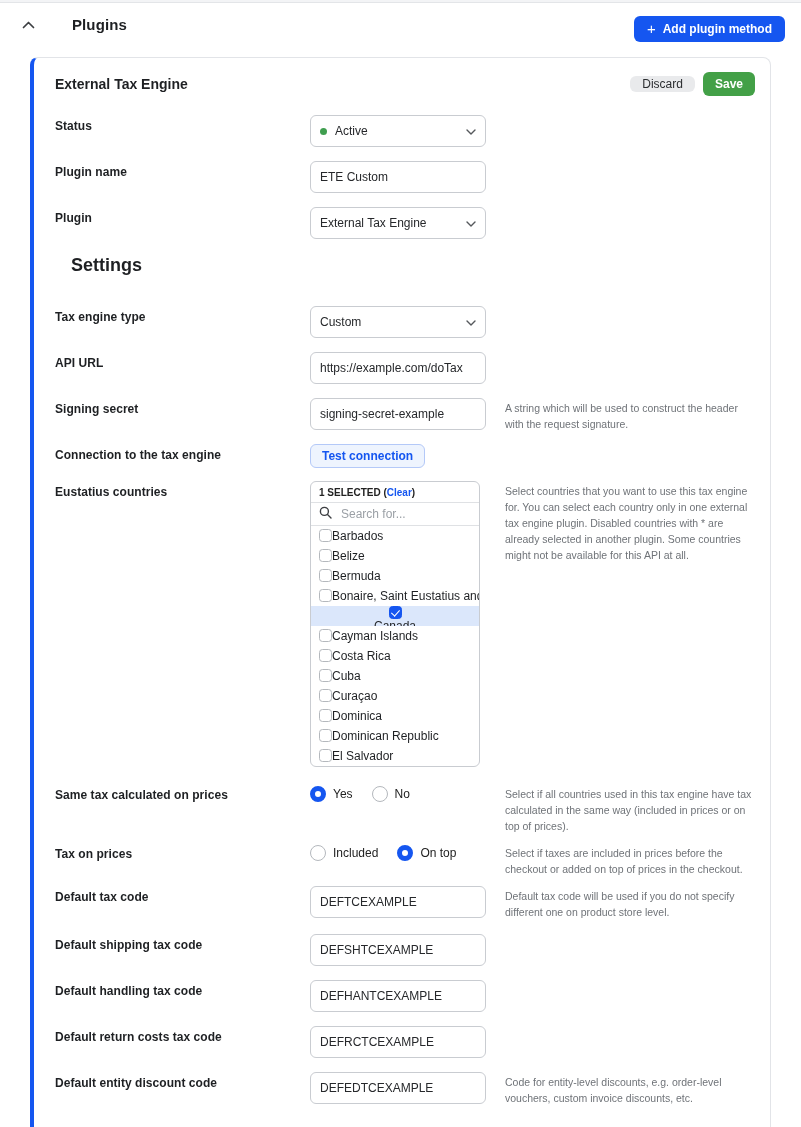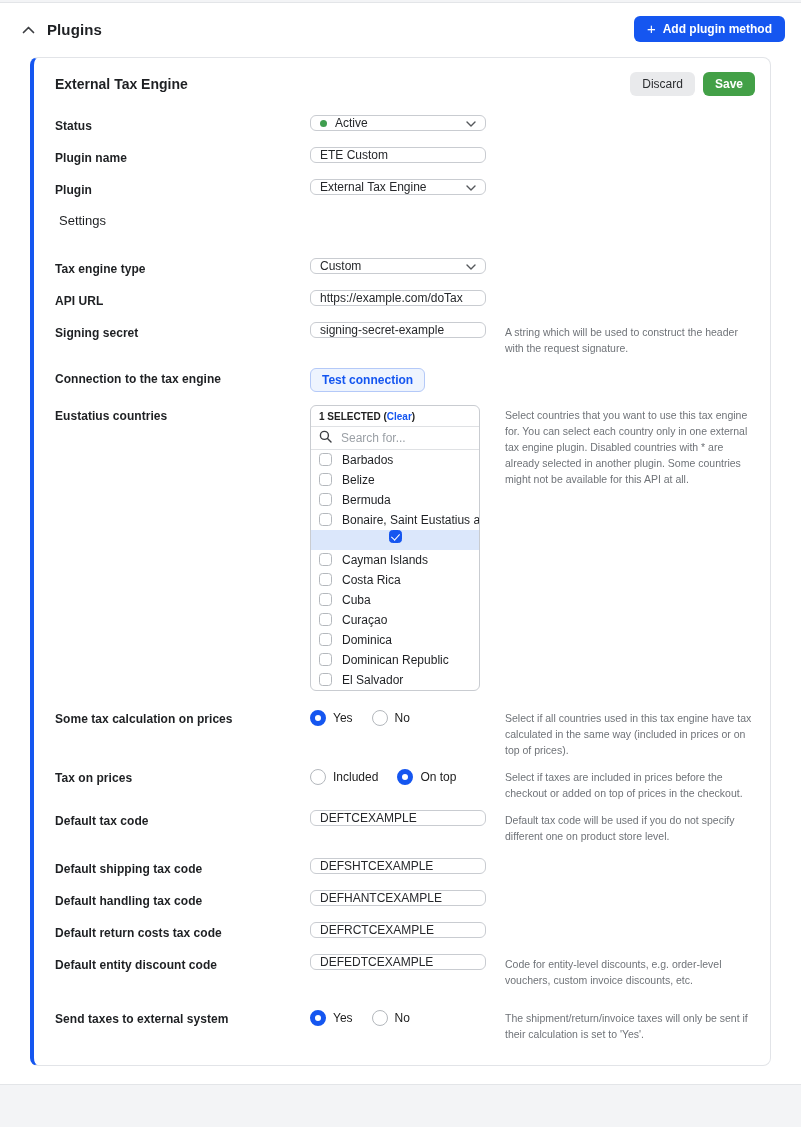--- a/index.html
+++ b/index.html
@@ -21,21 +21,21 @@
     -webkit-font-smoothing:antialiased;
   }
   .panel{
     background:#fff;
     border-top:1px solid #e3e5e8;
     border-bottom:1px solid #e3e5e8;
     padding-bottom:18px;
     margin-top:2px;
   }
   
-  .page-header{display:flex;align-items:center;padding:13px 16px 10px 20px;}
+  .page-header{display:flex;padding:13px 16px 10px 20px;gap:25px;}
   .chevron-btn{display:flex;align-items:center;justify-content:center;width:16px;height:16px;cursor:pointer;background:none;border:none;padding:0;}
   .page-title{font-size:15px;font-weight:700;margin-left:11px;letter-spacing:.1px;}
   .btn-add{
     margin-left:auto;display:inline-flex;align-items:center;gap:7px;
     background:var(--accent-blue);color:#fff;border:none;border-radius:6px;
     font-size:12px;font-weight:700;padding:6px 13px;height:26px;cursor:pointer;
     font-family:inherit;
   }
   .plus{font-size:15px;font-weight:400;line-height:1;margin-top:-1px;}
   
@@ -44,55 +44,55 @@
     background:#fff;
     border:1px solid #e2e4e8;
     border-left:4px solid var(--accent-blue);
     border-radius:8px;
     padding:14px 15px 20px 21px;
   }
   .card-header{display:flex;align-items:center;margin-bottom:19px;}
   .card-title{font-size:14px;font-weight:700;}
   .btn-discard{
     margin-left:auto;background:#e9eaec;border:none;border-radius:6px;
-    padding:0 12px;height:24px;font-size:12px;color:#2b2d30;cursor:pointer;font-family:inherit;
+    padding:0 12px;height:16px;font-size:12px;color:#2b2d30;cursor:pointer;font-family:inherit;
   }
   .btn-save{
     margin-left:8px;background:var(--save-green);border:none;border-radius:6px;
     padding:0 12px;height:24px;font-size:12px;font-weight:700;color:#fff;cursor:pointer;font-family:inherit;
   }
   
   .row{display:flex;align-items:flex-start;margin-bottom:14px;}
   .f-label{width:255px;flex:none;font-size:12px;font-weight:600;padding-top:4px;letter-spacing:.05px;}
   .control{width:176px;flex:none;}
   .helper{margin-left:19px;width:252px;font-size:10.5px;line-height:1.52;color:var(--helper);padding-top:3px;}
   .mb8{margin-bottom:8px;}  .mb11{margin-bottom:11px;}  .mb12{margin-bottom:20px;}
   .mb13{margin-bottom:13px;} .mb16{margin-bottom:16px;} .mb17{margin-bottom:17px;}
-  .section-heading{font-size:13px;font-weight:400;margin:4px 0 30px 4px;}
+  .section-heading{font-size:18px;font-weight:700;margin:4px 0 30px 16px;}
   
   .input,.select{
-    width:100%;height:16px;border:1px solid var(--border);border-radius:6px;
+    width:100%;height:32px;border:1px solid var(--border);border-radius:6px;
     background:#fff;display:flex;align-items:center;padding:0 9px;font-size:12px;color:#26282b;
   }
   .select{justify-content:space-between;cursor:pointer;}
   .select .val{display:flex;align-items:center;gap:8px;}
   .dot{width:7px;height:7px;border-radius:50%;background:var(--dot-green);}
   
   .btn-test{
     display:inline-block;background:#eef4fe;border:1px solid #b4c9f8;border-radius:6px;
     color:var(--accent-blue);font-size:12px;font-weight:600;padding:4px 11px;cursor:pointer;font-family:inherit;
   }
   
   .cw{width:170px;border:1px solid var(--border);border-radius:6px;overflow:hidden;background:#fff;}
   .cw-header{padding:5px 8px 4px 8px;border-bottom:1px solid #dfe1e4;font-size:10px;font-weight:700;color:#222;}
   .cw-header a{color:var(--accent-blue);text-decoration:none;cursor:pointer;font-weight:700;}
   .cw-search{display:flex;align-items:center;gap:7px;padding:0 8px;height:23px;border-bottom:1px solid #dfe1e4;}
   .cw-search input{border:none;outline:none;flex:1;font-size:12px;color:#26282b;font-family:inherit;width:100px;}
   .cw-search input::placeholder{color:#9ba0a6;}
-  .cw-item{display:flex;align-items:center;gap:10px;height:20px;padding:0 8px;white-space:nowrap;overflow:hidden;font-size:12px;cursor:pointer;text-align:right;}
+  .cw-item{display:flex;align-items:center;gap:0;height:20px;padding:0 8px;white-space:nowrap;overflow:hidden;font-size:12px;cursor:pointer;text-align:right;}
   .cw-item.selected{background:var(--selected-row);flex-direction:column;}
   .cb{width:13px;height:13px;flex:none;border:1px solid #b4b8bd;border-radius:3.5px;background:#fff;position:relative;}
   .cb.checked{background:var(--accent-blue);border-color:var(--accent-blue);}
   .cb.checked::after{
     content:"";position:absolute;left:3.5px;top:1px;width:4px;height:7px;
     border:solid #fff;border-width:0 1.6px 1.6px 0;transform:rotate(42deg);
   }
   
   .radio-group{display:flex;align-items:center;padding-top:2px;}
   .radio-opt{display:flex;align-items:center;margin-right:19px;cursor:pointer;}
@@ -274,21 +274,21 @@
     <span class="cb"></span>
     <span class="cw-name">El Salvador</span>
   </div>
 </div>
         </div>
       </div>
       <div class="helper">Select countries that you want to use this tax engine for. You can select each country only in one external tax engine plugin. Disabled countries with * are already selected in another plugin. Some countries might not be available for this API at all.</div>
     </div>
 
     <div class="row mb8">
-      <div class="f-label">Some tax calculation on prices</div>
+      <div class="f-label">Same tax calculated on prices</div>
       <div class="control radio-group">
         <span class="radio-opt">
           <span class="radio checked"></span>
           <span class="radio-label">Yes</span>
         </span>
         <span class="radio-opt">
           <span class="radio"></span>
           <span class="radio-label">No</span>
         </span>
       </div>

